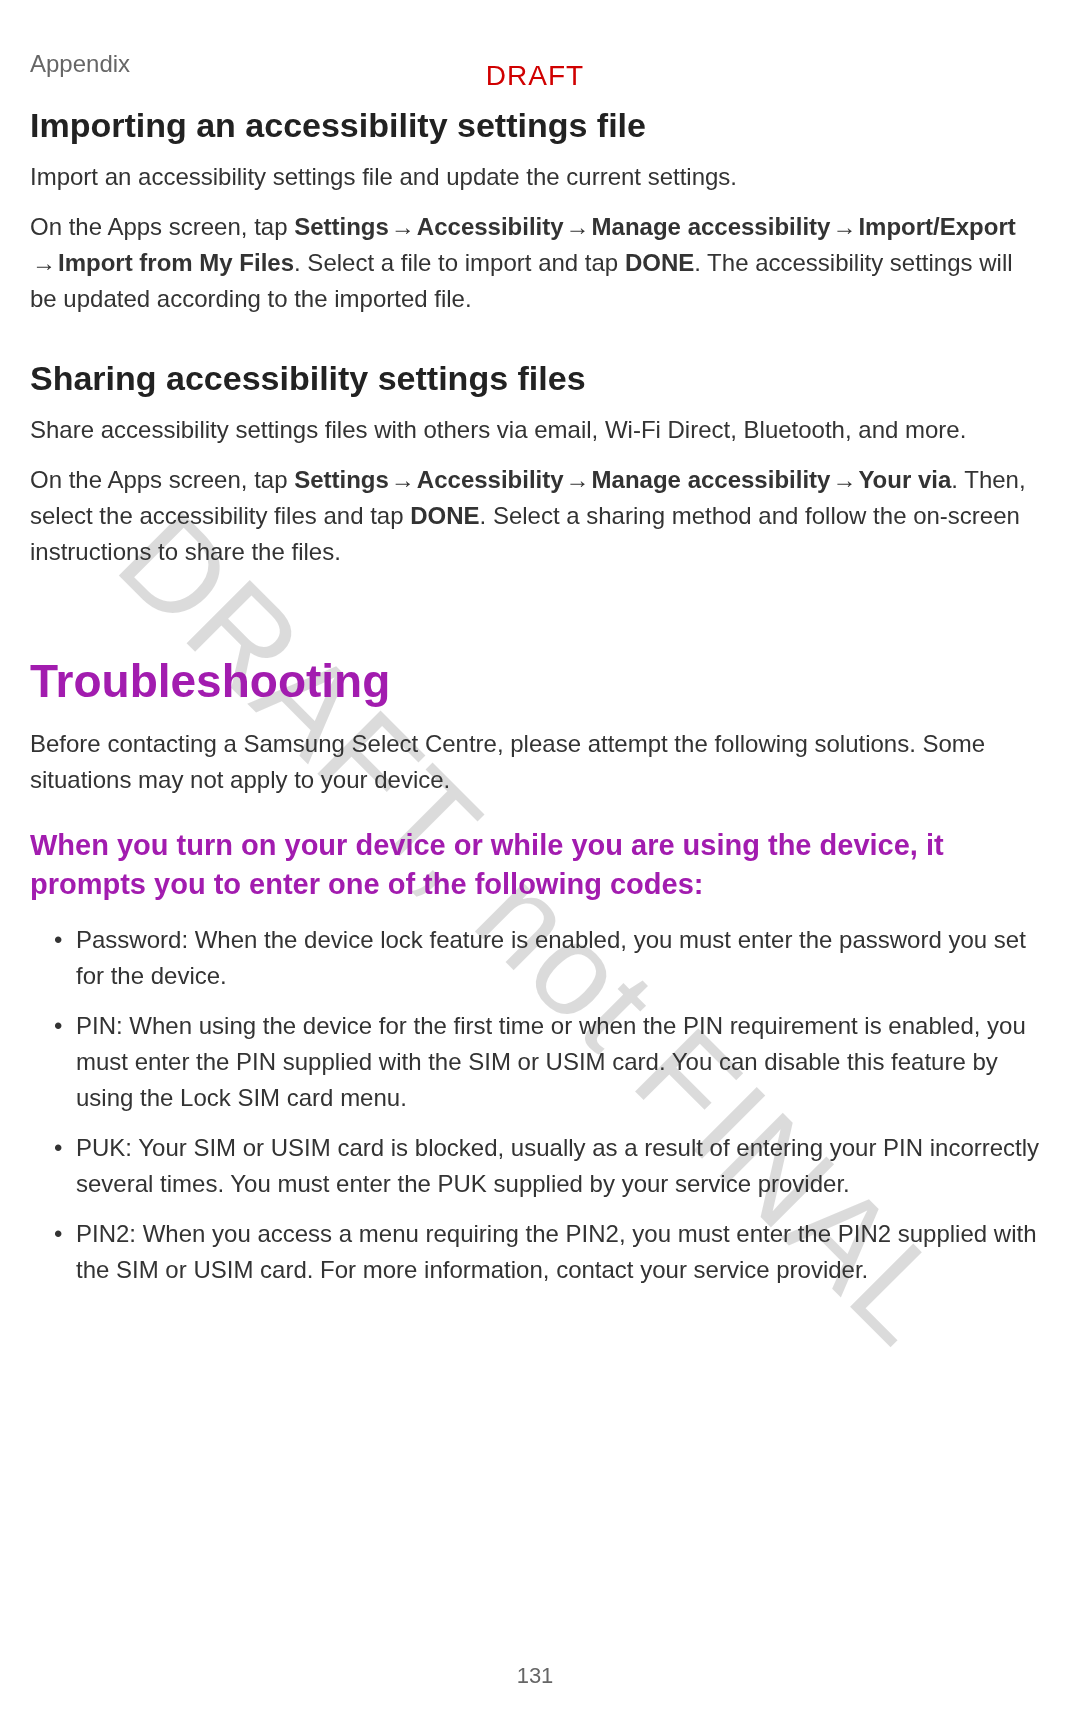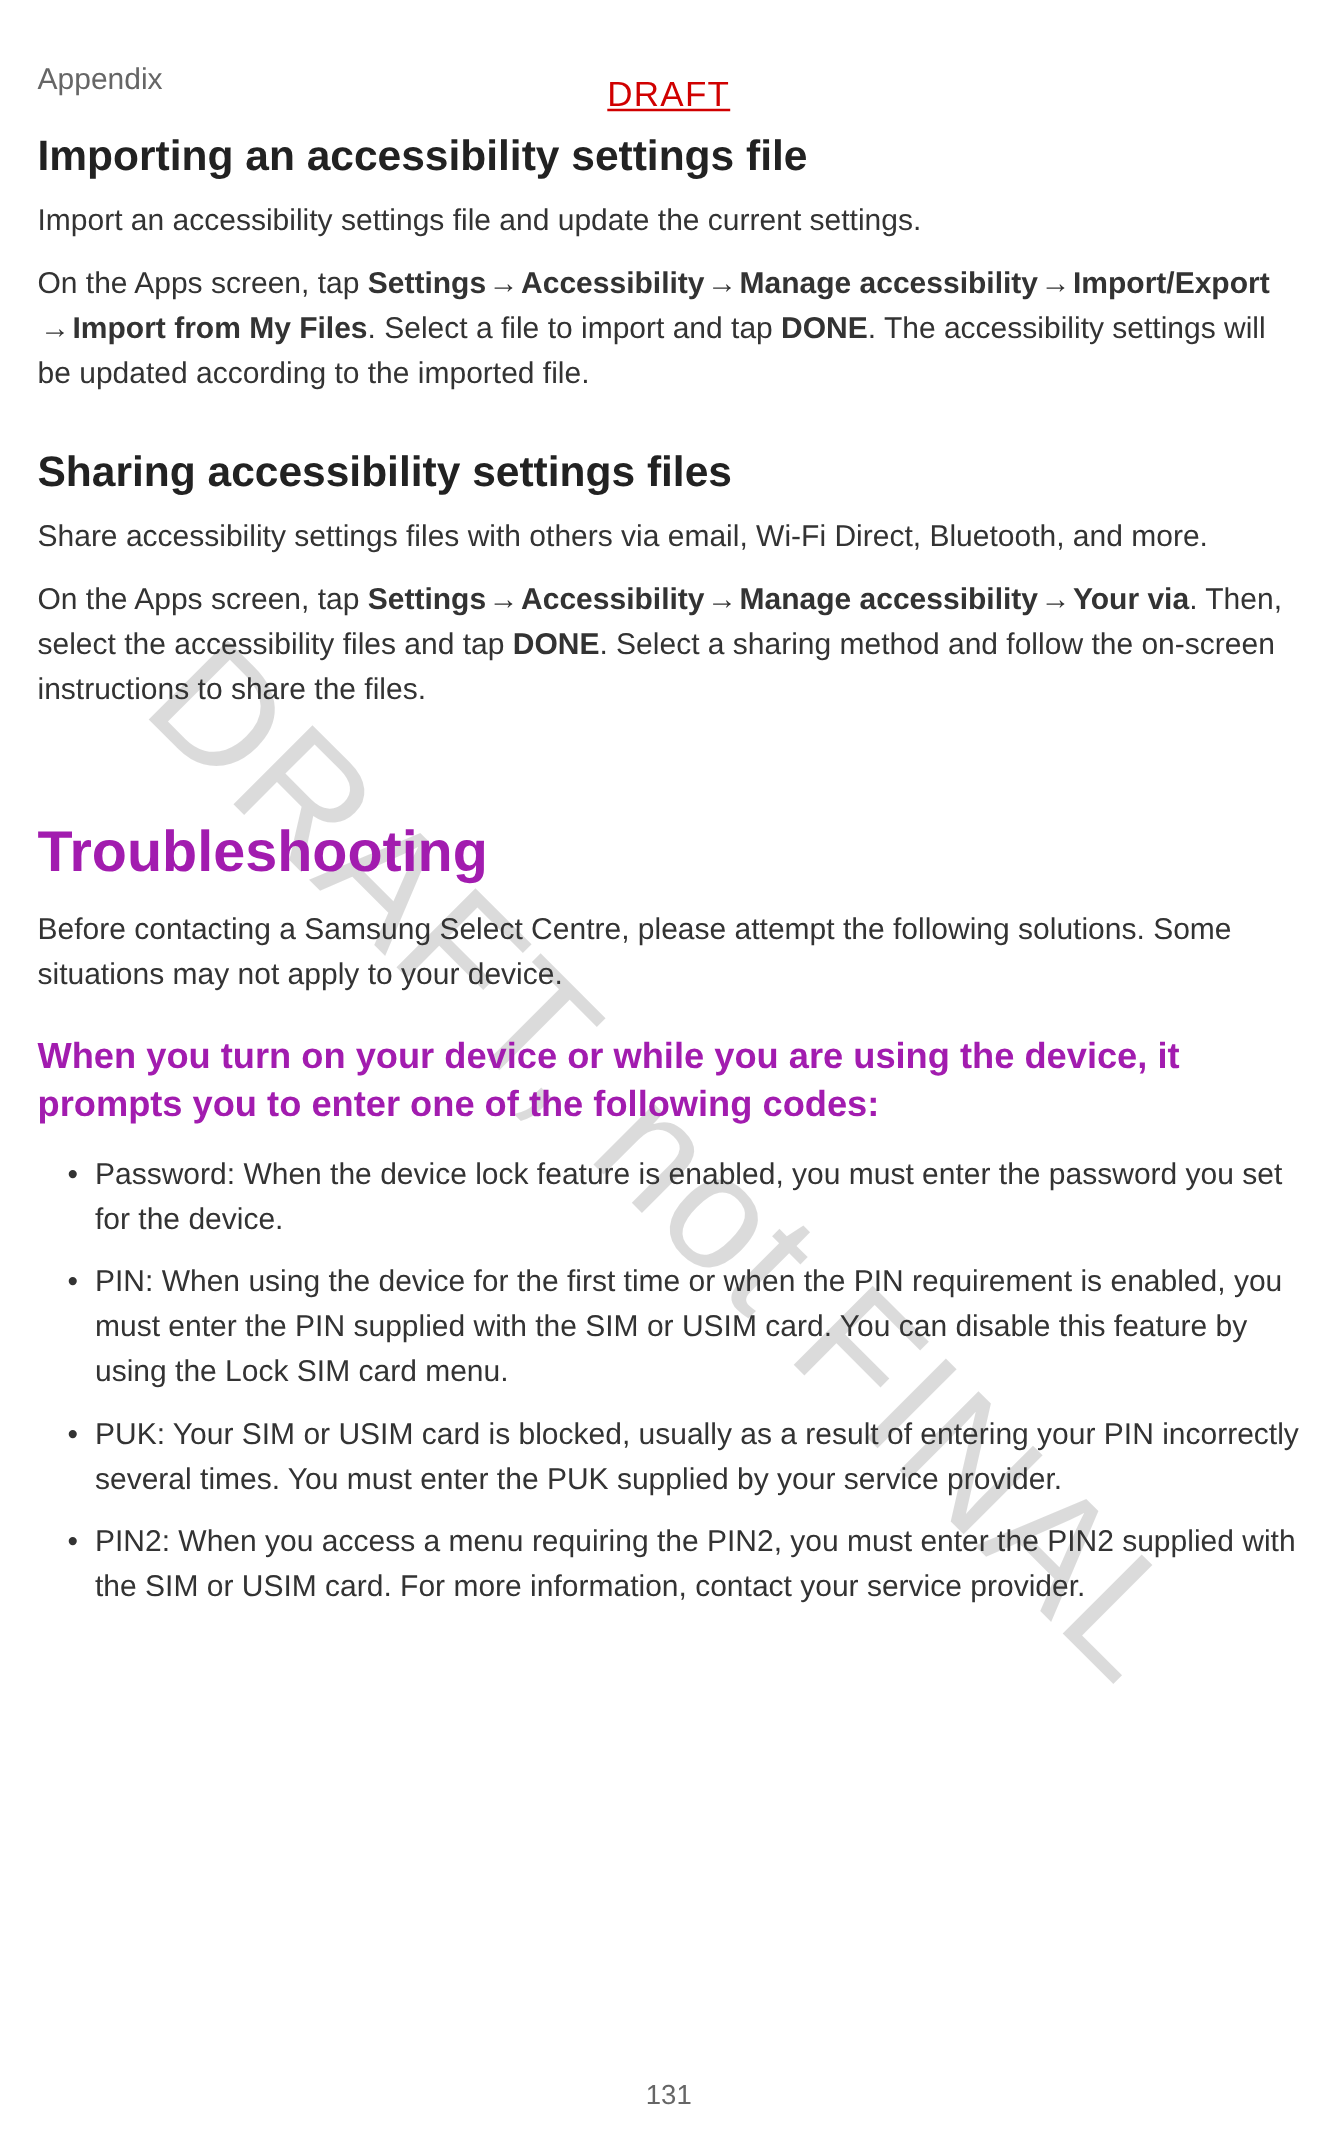--- a/index.html
+++ b/index.html
@@ -24,21 +24,20 @@
     margin-bottom: 28px;
   }
   .draft-top {
     position: absolute;
     left: 50%;
     top: 10px;
     transform: translateX(-50%);
     color: #d00000;
     font-size: 28px;
     letter-spacing: 1px;
-    text-decoration: underline;
   }
   .h-sub {
     font-size: 34px;
     font-weight: bold;
     color: #222;
     margin: 0 0 14px 0;
   }
   .body {
     font-size: 24px;
     line-height: 1.5;

